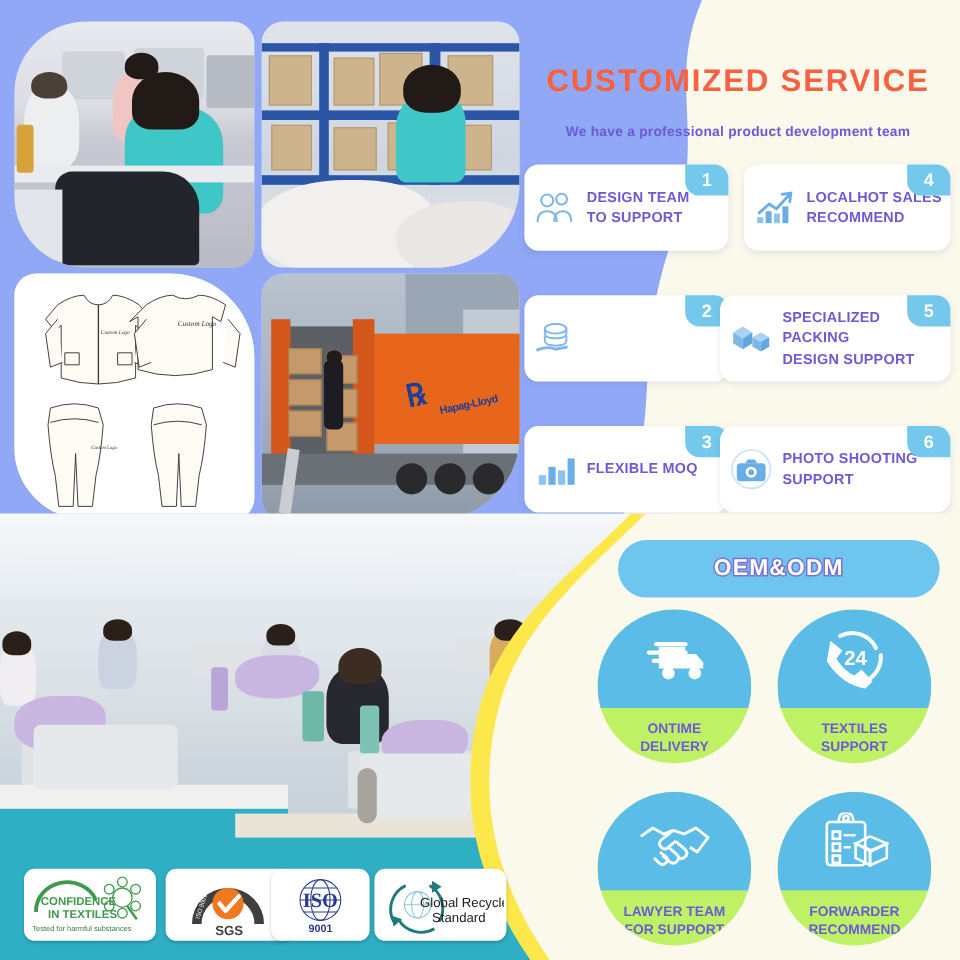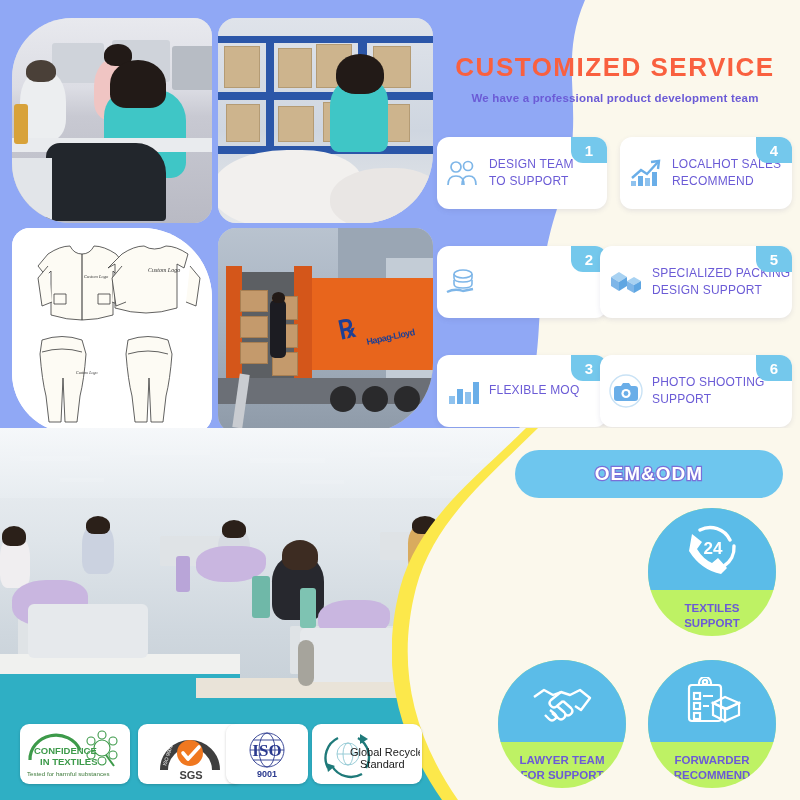--- a/index.html
+++ b/index.html
@@ -66,40 +66,40 @@
   
   .sketch-wrap { position:absolute; inset:0; background:#fff; padding:6px; }
 
   
   .hdr-title {
     position:absolute; left:440px; top:52px; width:350px;
     text-align:center; color:#F9603F; font-size:26px; font-weight:bold;
     letter-spacing:1.5px;
   }
   .hdr-sub {
-    position:absolute; left:440px; top:92px; width:350px;
+    position:absolute; left:440px; top:104px; width:350px;
     text-align:center; color:#6B5BD6; font-size:11.5px; font-weight:bold;
     letter-spacing:0.2px;
   }
 
   
   .fcard {
     position:absolute; background:#fff; border-radius:12px;
     box-shadow:0 2px 5px rgba(80,80,140,0.12);
     display:flex; align-items:center; overflow:visible;
   }
   .fcard .num {
     position:absolute; right:0; top:0; width:36px; height:26px;
     background:#74C8EC; color:#fff; font-size:15px; font-weight:bold;
     display:flex; align-items:center; justify-content:center;
     border-radius:0 12px 0 12px;
   }
   .fcard .ficon { width:52px; flex:0 0 52px; display:flex;
     align-items:center; justify-content:center; color:#7EB6E8; }
-  .fcard .flabel { color:#6B5BD6; font-size:12px; font-weight:normal;
+  .fcard .flabel { color:#6B5BD6; font-size:12px; font-weight:bold;
     line-height:1.45; letter-spacing:0.2px; }
 
   
   .factory {
     position:absolute; left:0; top:428px; width:560px; height:372px;
     overflow:hidden; background:#cfd6dd;
   }
   .fac-bg { position:absolute; inset:0;
     background:linear-gradient(180deg,#eef1f4 0%,#dfe5ea 30%,#cfd7de 55%,#b9c4cc 100%); }
   .fac-table { position:absolute; background:#2FAFC4; }
@@ -399,20 +399,37 @@
     <div style="position:absolute;left:298px;top:212px;width:16px;height:46px;background:#a6a49c;border-radius:8px;"></div>
   </div>
 
   <div class="oem-edge"></div>
   <div class="oem-panel"></div>
 
   <div class="oem-pill">
     <span>OEM&amp;ODM</span>
   </div>
 
+  <div class="ocircle" style="left:498px;top:508px;">
+    <div class="top">
+      <svg width="62" height="44" viewBox="0 0 62 44" fill="#fff">
+        <rect x="14" y="8" width="28" height="3.6" rx="1.8"></rect>
+        <rect x="8" y="15" width="34" height="3.6" rx="1.8"></rect>
+        <rect x="12" y="22" width="30" height="3.6" rx="1.8"></rect>
+        <path d="M18 12 h22 v18 h-22 z"></path>
+        <path d="M40 18 h9 l6 7 v5 h-15 z"></path>
+        <circle cx="26" cy="34" r="5.2"></circle>
+          <circle cx="48" cy="34" r="5.2"></circle>
+      </svg>
+    </div>
+    <div class="cap">
+      <div>ONTIME</div>
+        <div>DELIVERY</div>
+    </div>
+  </div>
 
   <div class="ocircle" style="left:648px;top:508px;">
     <div class="top">
       <svg width="60" height="50" viewBox="0 0 60 50" fill="none" stroke="#fff" stroke-width="3.4">
         <path d="M18 6 a22 22 0 0 1 30 10" stroke-linecap="round"></path>
         <path d="M52 22 a22 22 0 0 1 -10 20" stroke-linecap="round"></path>
         <path d="M10 10 l10 8 l-5 7 q6 10 15 14 l6 -5 l9 10 l-6 6 q-20 -4 -32 -23 z" fill="#fff" stroke="none"></path>
         <text x="31" y="30" font-size="17" font-weight="bold" fill="#fff" stroke="none" text-anchor="middle" font-family="Liberation Sans, sans-serif">24</text>
       </svg>
     </div>

